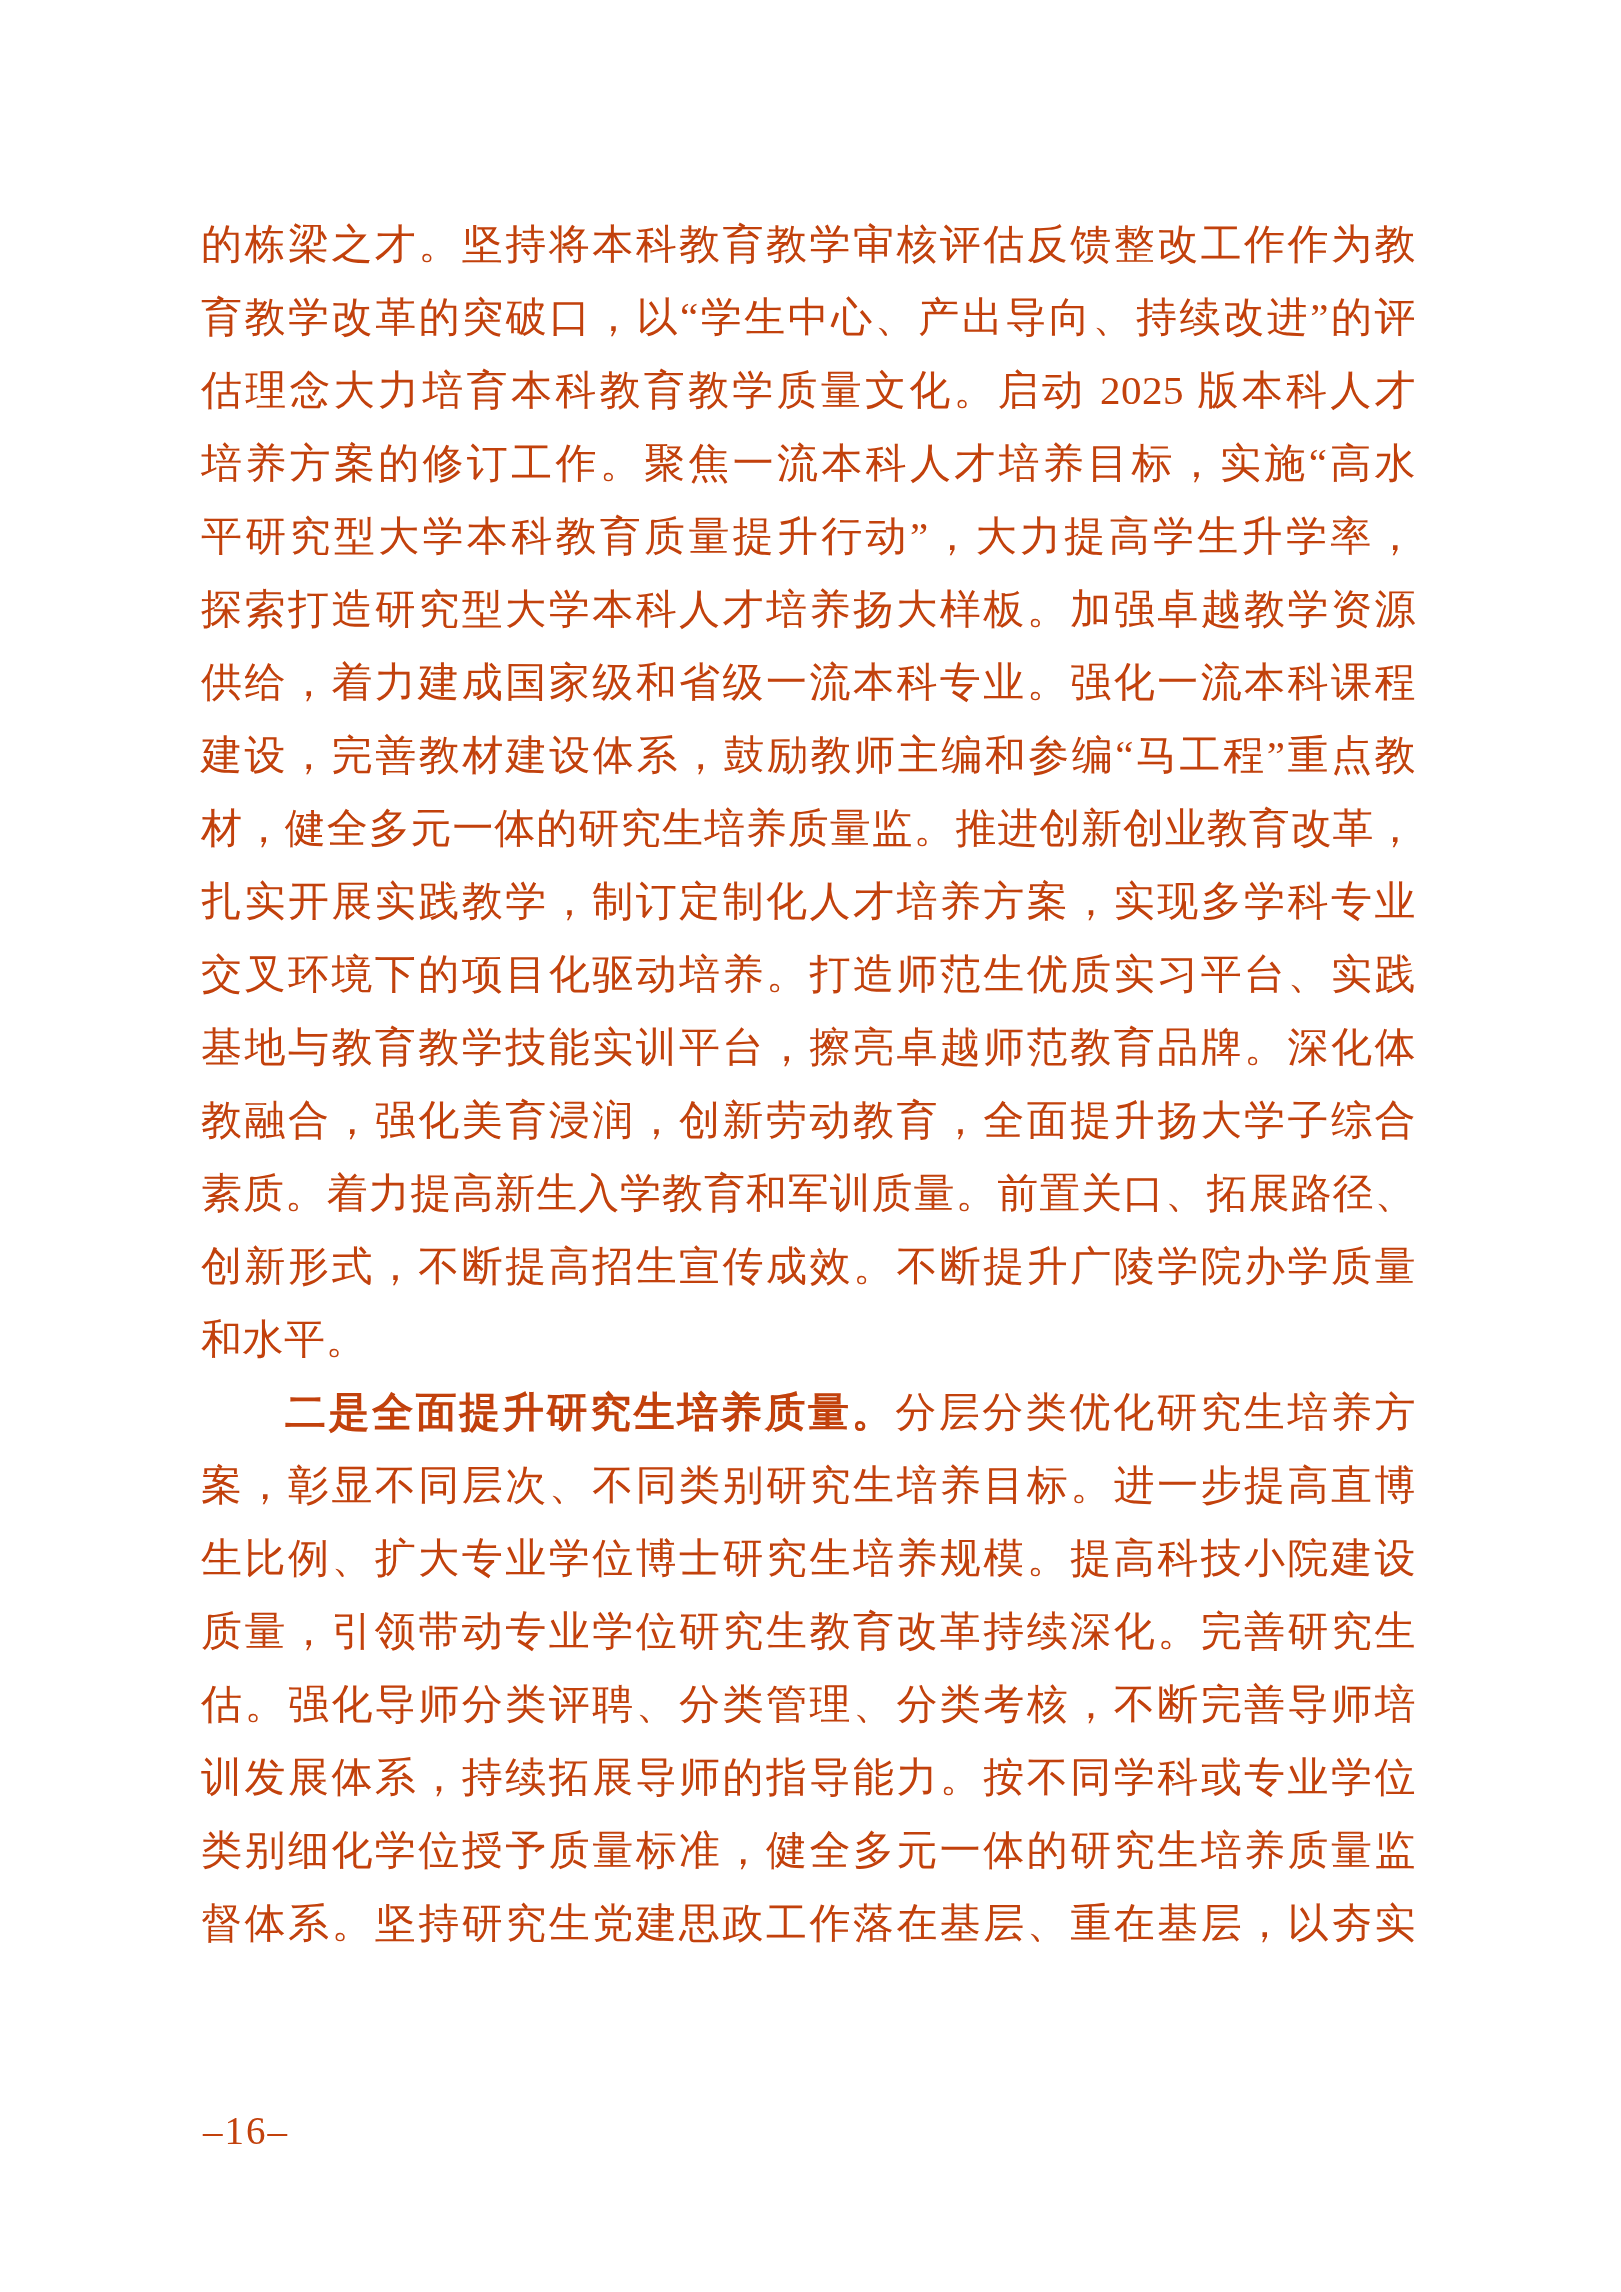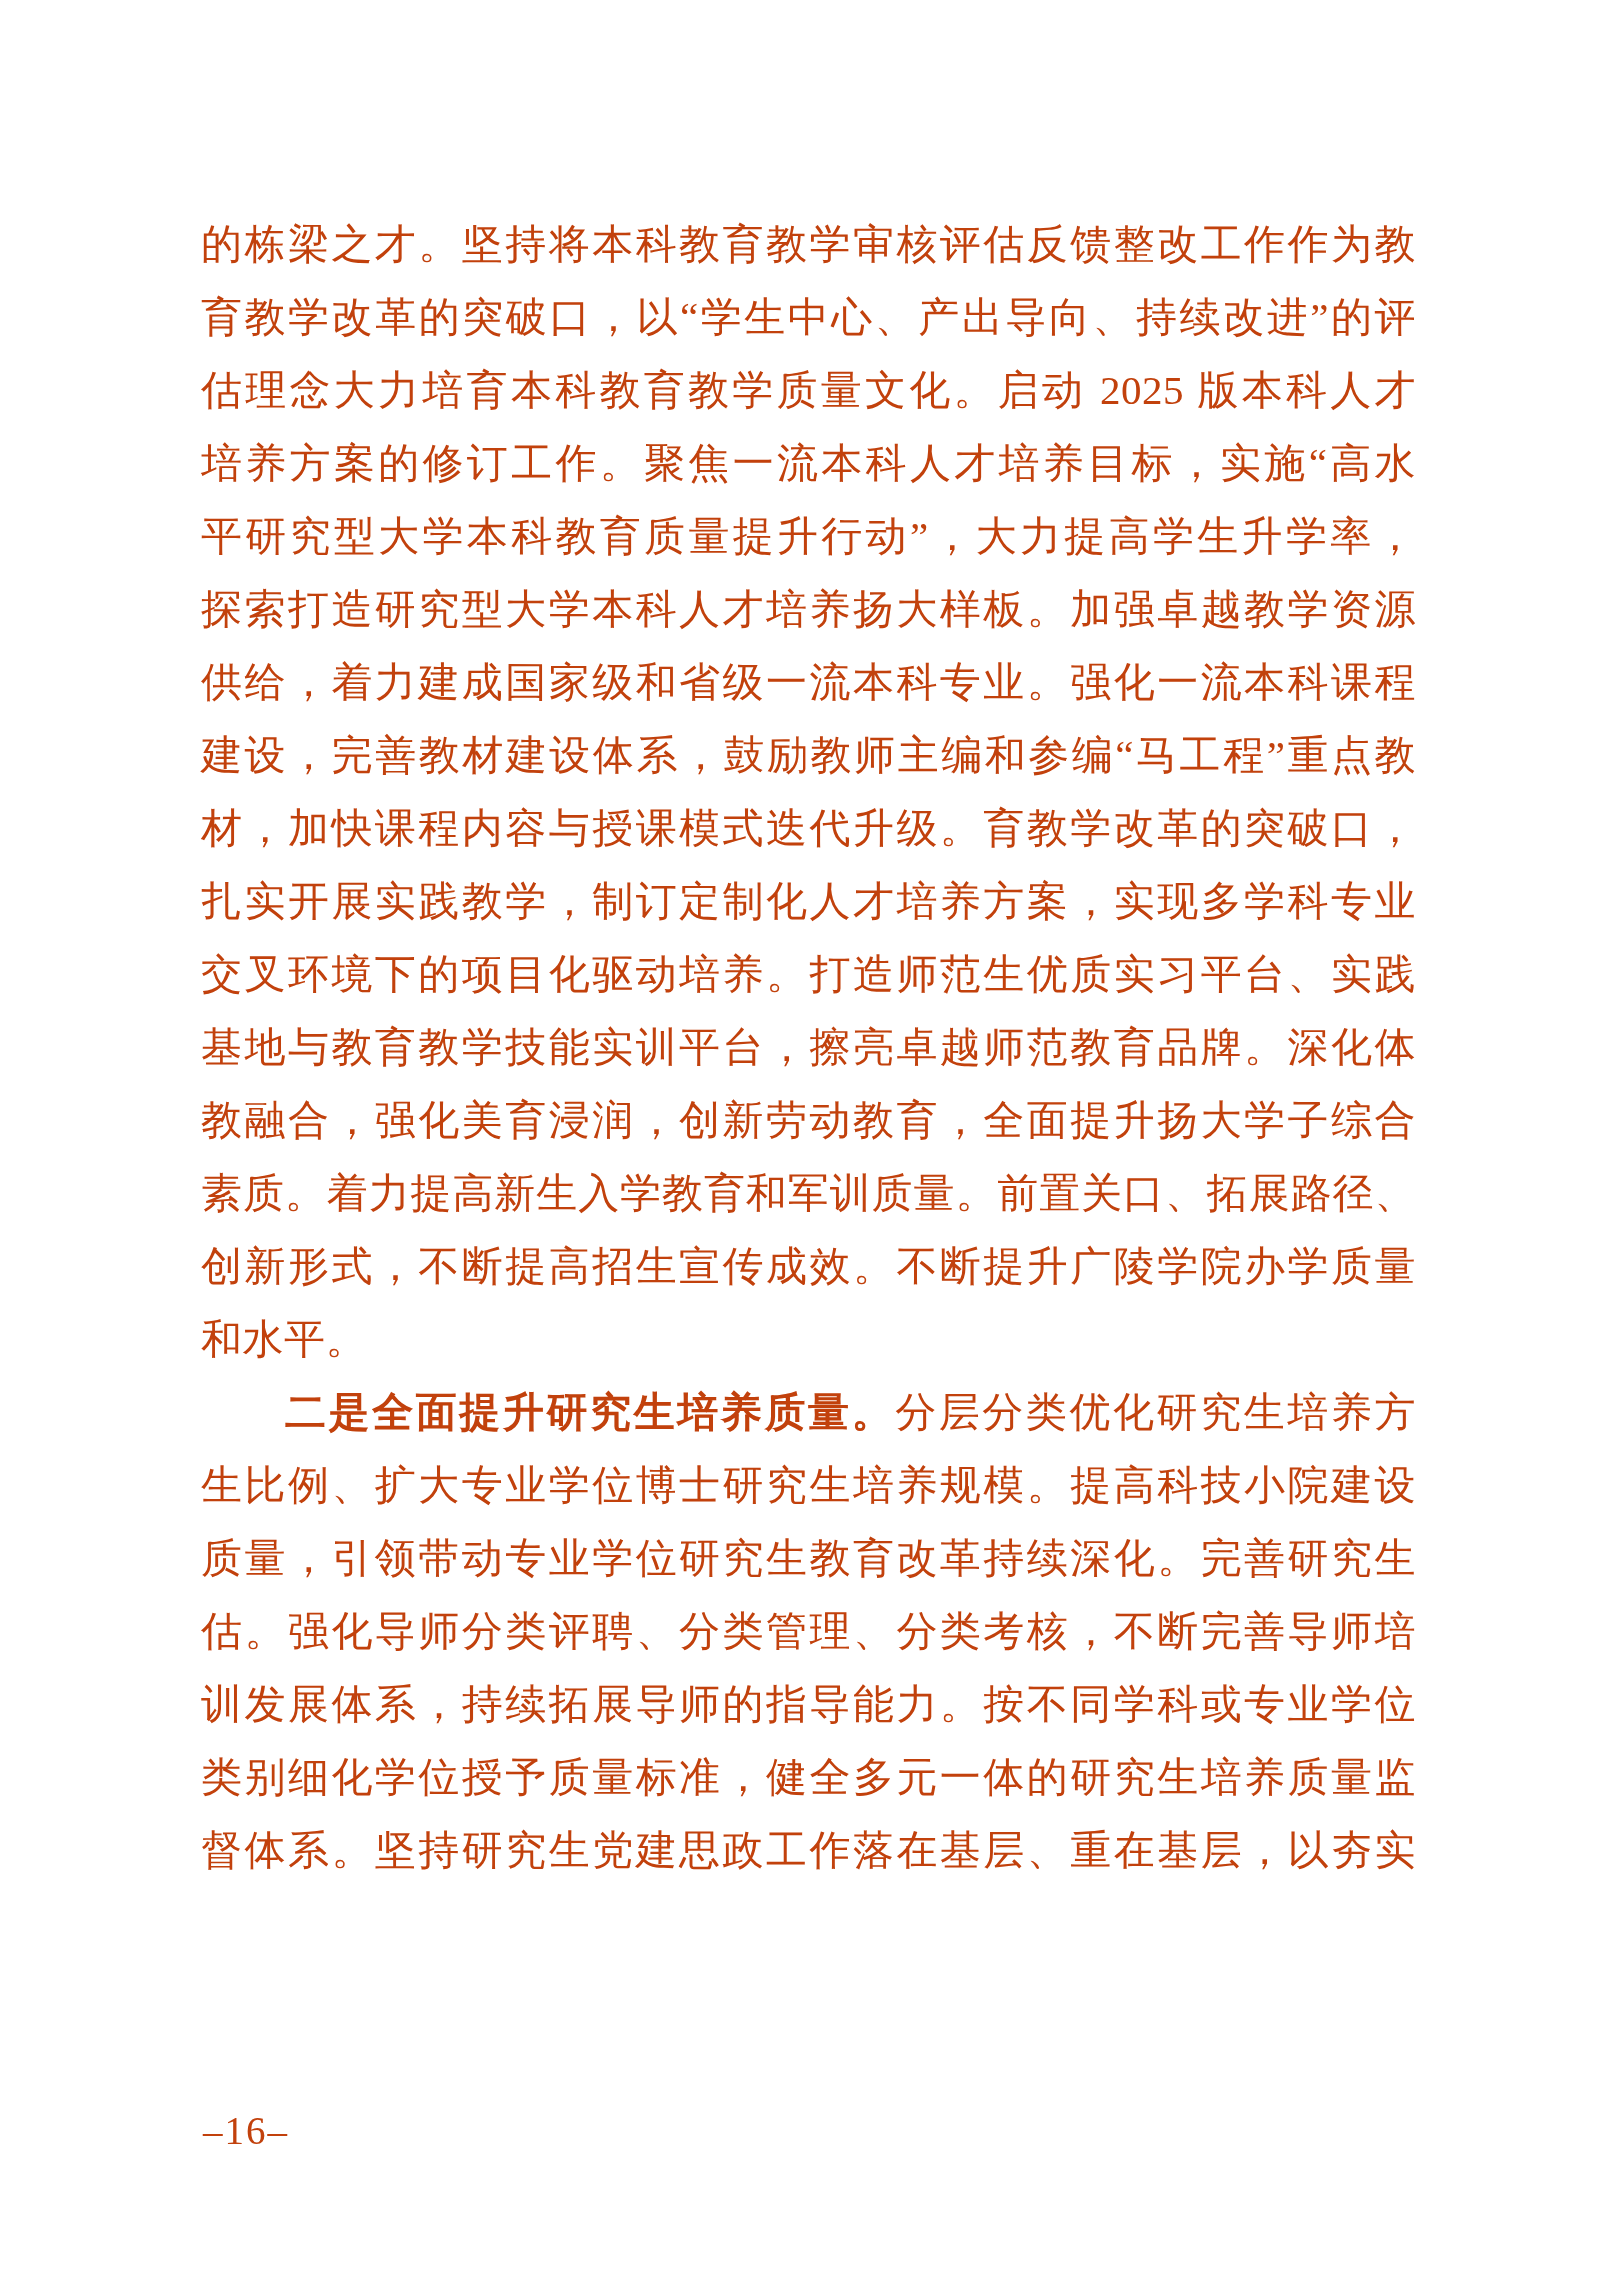--- a/index.html
+++ b/index.html
@@ -60,31 +60,32 @@
 <div class="page">
   <div class="text-block">
     <div class="line">的栋梁之才。坚持将本科教育教学审核评估反馈整改工作作为教</div>
     <div class="line">育教学改革的突破口，以“学生中心、产出导向、持续改进”的评</div>
     <div class="line">估理念大力培育本科教育教学质量文化。启动 2025 版本科人才</div>
     <div class="line">培养方案的修订工作。聚焦一流本科人才培养目标，实施“高水</div>
     <div class="line">平研究型大学本科教育质量提升行动”，大力提高学生升学率，</div>
     <div class="line">探索打造研究型大学本科人才培养扬大样板。加强卓越教学资源</div>
     <div class="line">供给，着力建成国家级和省级一流本科专业。强化一流本科课程</div>
     <div class="line">建设，完善教材建设体系，鼓励教师主编和参编“马工程”重点教</div>
-    <div class="line">材，加快课程内容与授课模式迭代升级。育教学改革的突破口，</div>
+    <div class="line">材，健全多元一体的研究生培养质量监。推进创新创业教育改革，</div>
     <div class="line">扎实开展实践教学，制订定制化人才培养方案，实现多学科专业</div>
     <div class="line">交叉环境下的项目化驱动培养。打造师范生优质实习平台、实践</div>
     <div class="line">基地与教育教学技能实训平台，擦亮卓越师范教育品牌。深化体</div>
     <div class="line">教融合，强化美育浸润，创新劳动教育，全面提升扬大学子综合</div>
     <div class="line">素质。着力提高新生入学教育和军训质量。前置关口、拓展路径、</div>
     <div class="line">创新形式，不断提高招生宣传成效。不断提升广陵学院办学质量</div>
     <div class="line para-end">和水平。</div>
     <div class="line indent">
       <span class="lead">二是全面提升研究生培养质量。</span><span>分层分类优化研究生培养方</span>
     </div>
+    <div class="line">案，彰显不同层次、不同类别研究生培养目标。进一步提高直博</div>
     <div class="line">生比例、扩大专业学位博士研究生培养规模。提高科技小院建设</div>
     <div class="line">质量，引领带动专业学位研究生教育改革持续深化。完善研究生</div>
     <div class="line">估。强化导师分类评聘、分类管理、分类考核，不断完善导师培</div>
     <div class="line">训发展体系，持续拓展导师的指导能力。按不同学科或专业学位</div>
     <div class="line">类别细化学位授予质量标准，健全多元一体的研究生培养质量监</div>
     <div class="line">督体系。坚持研究生党建思政工作落在基层、重在基层，以夯实</div>
   </div>
   <div class="page-number">–16–</div>
 </div>
 

